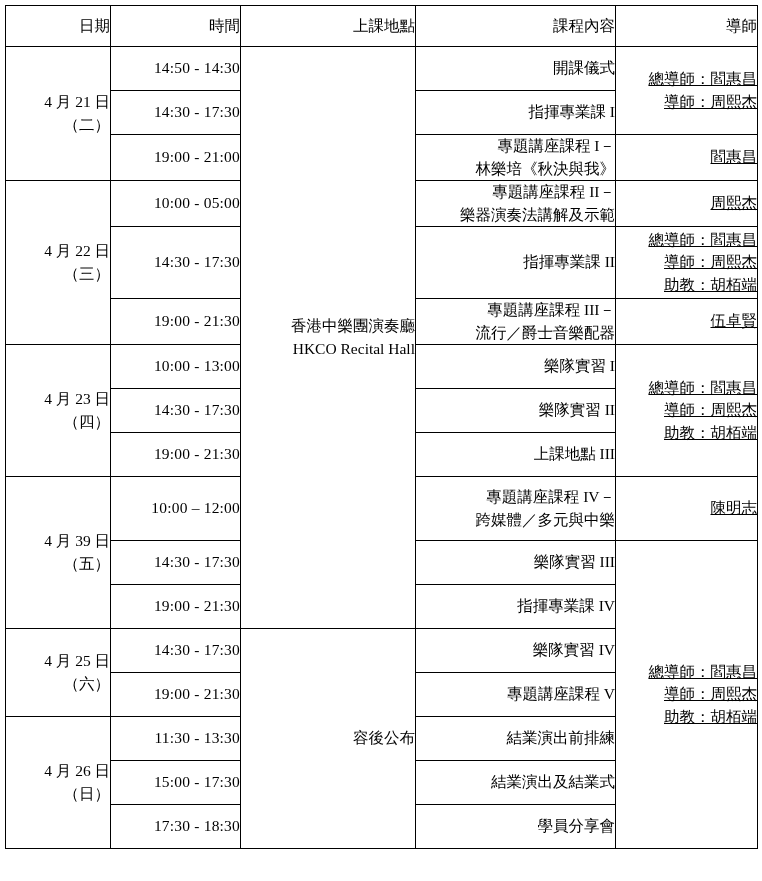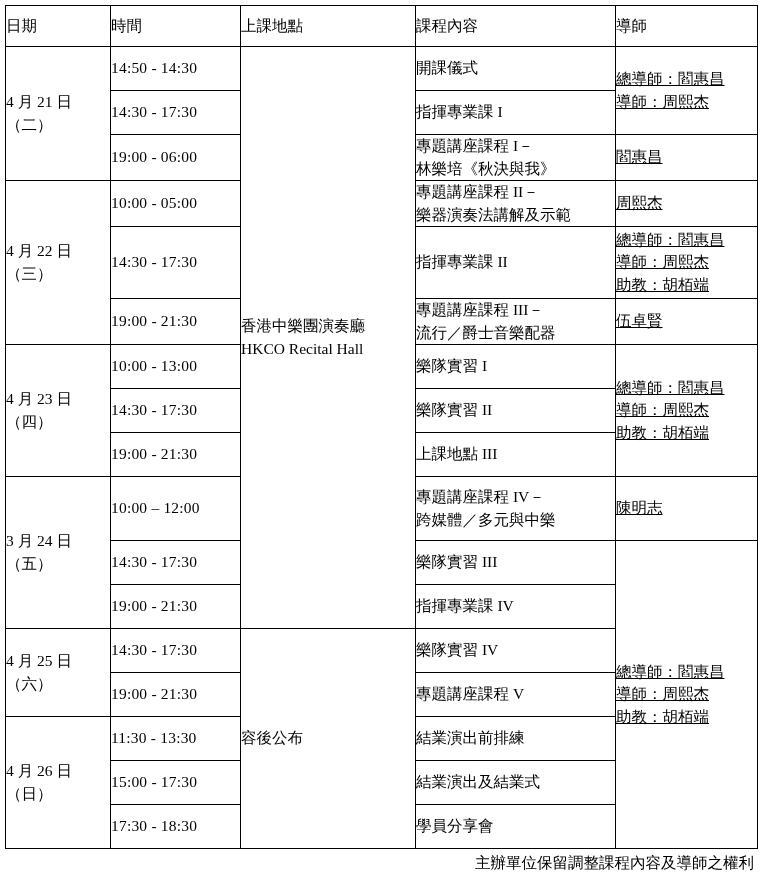--- a/index.html
+++ b/index.html
@@ -22,21 +22,21 @@
   }
   table.schedule {
     border-collapse: collapse;
     table-layout: fixed;
     width: 752px;
     margin: 5px 5px 0 5px;
   }
   table.schedule td, table.schedule th {
     border: 1px solid #000000;
     padding: 0;
-    text-align: left;
+    text-align: right;
     vertical-align: middle;
     font-weight: normal;
     font-size: 15.5px;
     line-height: 1.45;
   }
   thead th {
     height: 40px;
     font-size: 16.5px;
   }
   .col-date   { width: 105px; }
@@ -124,21 +124,21 @@
           <span class="nowrap-line">導師：周熙杰</span>
         </td>
       </tr>
       <tr class="row-h-small">
         <td class="time-cell">14:30 - 17:30</td>
         <td class="course-cell">
           <span class="nowrap-line">指揮專業課 I</span>
         </td>
       </tr>
       <tr class="row-h-tall">
-        <td class="time-cell">19:00 - 06:00</td>
+        <td class="time-cell">19:00 - 21:00</td>
         <td class="course-cell">
           <span class="nowrap-line">專題講座課程 I－</span>
           <span class="nowrap-line">林樂培《秋決與我》</span>
         </td>
         <td class="tutor-cell">
           <span class="nowrap-line">閻惠昌</span>
         </td>
       </tr>
 
       <tr class="row-h-tall">
@@ -200,21 +200,21 @@
       </tr>
       <tr class="row-h-med">
         <td class="time-cell">19:00 - 21:30</td>
         <td class="course-cell">
           <span class="nowrap-line">上課地點 III</span>
         </td>
       </tr>
 
       <tr class="row-h-tall" style="height:64px;">
         <td class="date-cell" rowspan="3">
-          <span class="nowrap-line">3 月 24 日</span>
+          <span class="nowrap-line">4 月 39 日</span>
           <span class="nowrap-line">（五）</span>
         </td>
         <td class="time-cell">10:00 – 12:00</td>
         <td class="course-cell">
           <span class="nowrap-line">專題講座課程 IV－</span>
           <span class="nowrap-line">跨媒體／多元與中樂</span>
         </td>
         <td class="tutor-cell">
           <span class="nowrap-line">陳明志</span>
         </td>
@@ -276,15 +276,14 @@
       <tr class="row-h-med">
         <td class="time-cell">17:30 - 18:30</td>
         <td class="course-cell">
           <span class="nowrap-line">學員分享會</span>
         </td>
       </tr>
 
     </tbody>
   </table>
 
-  <div class="footnote">主辦單位保留調整課程內容及導師之權利</div>
 
 </div>
 
 </body></html>

